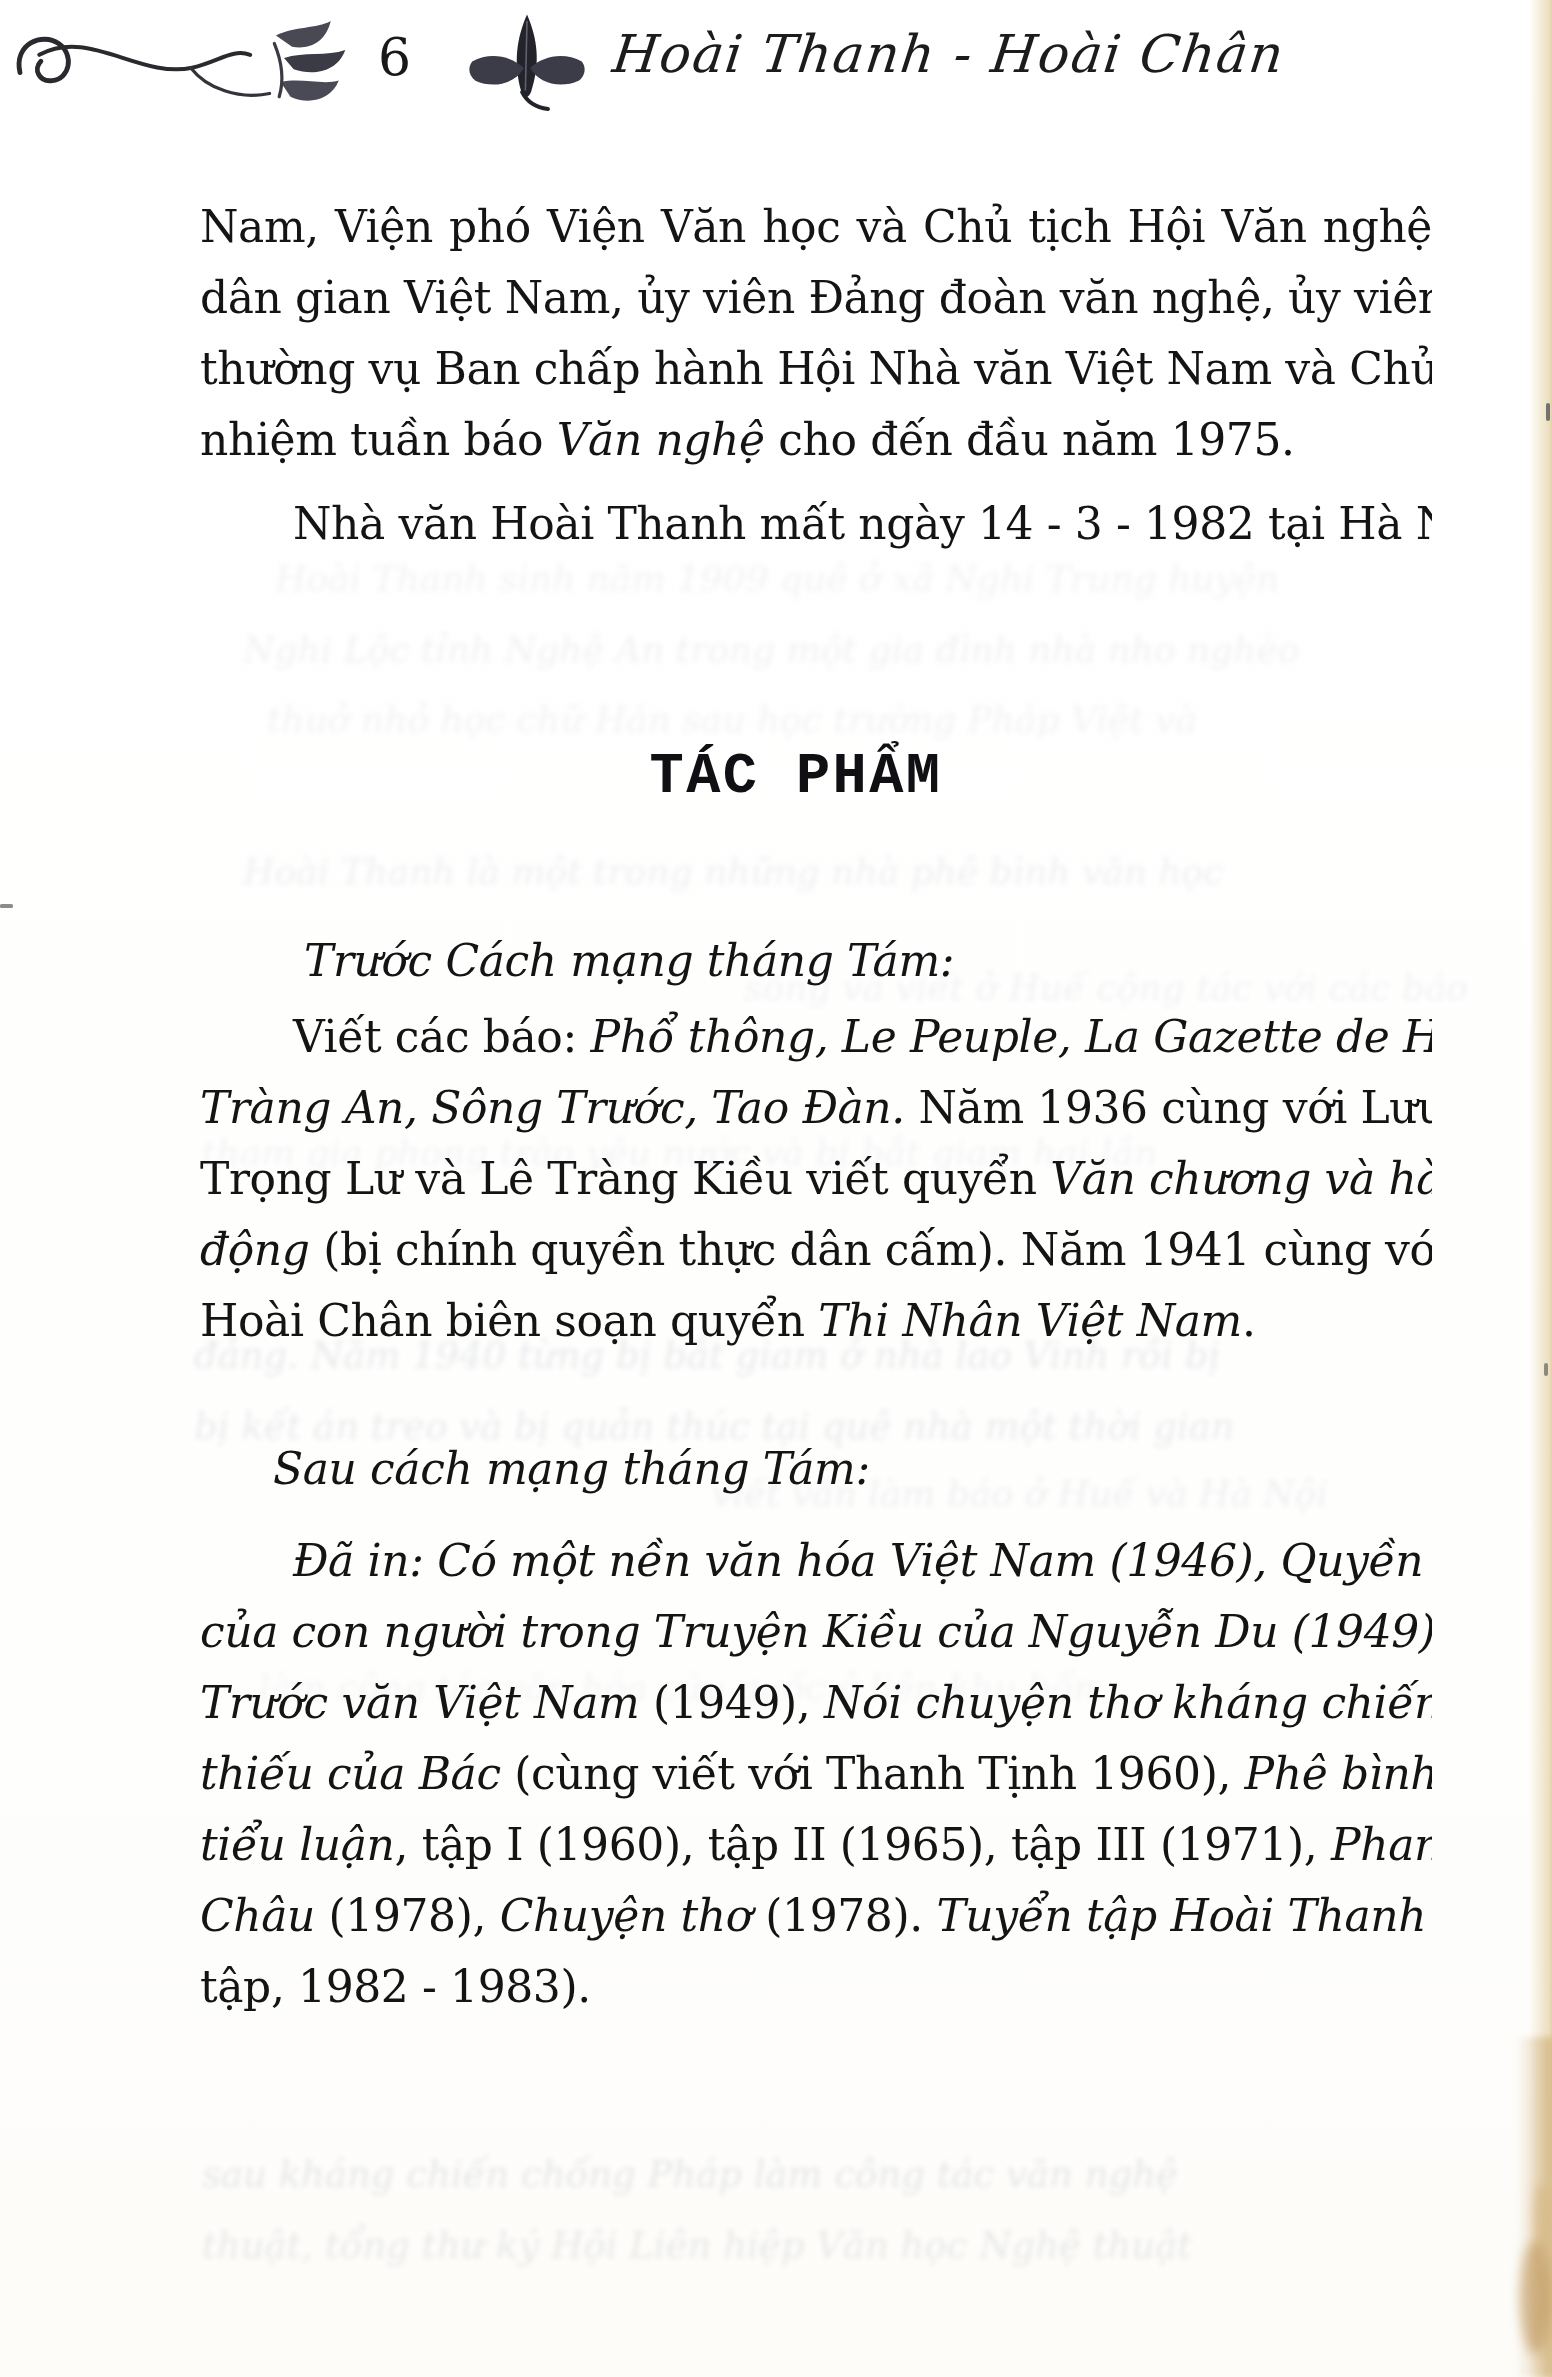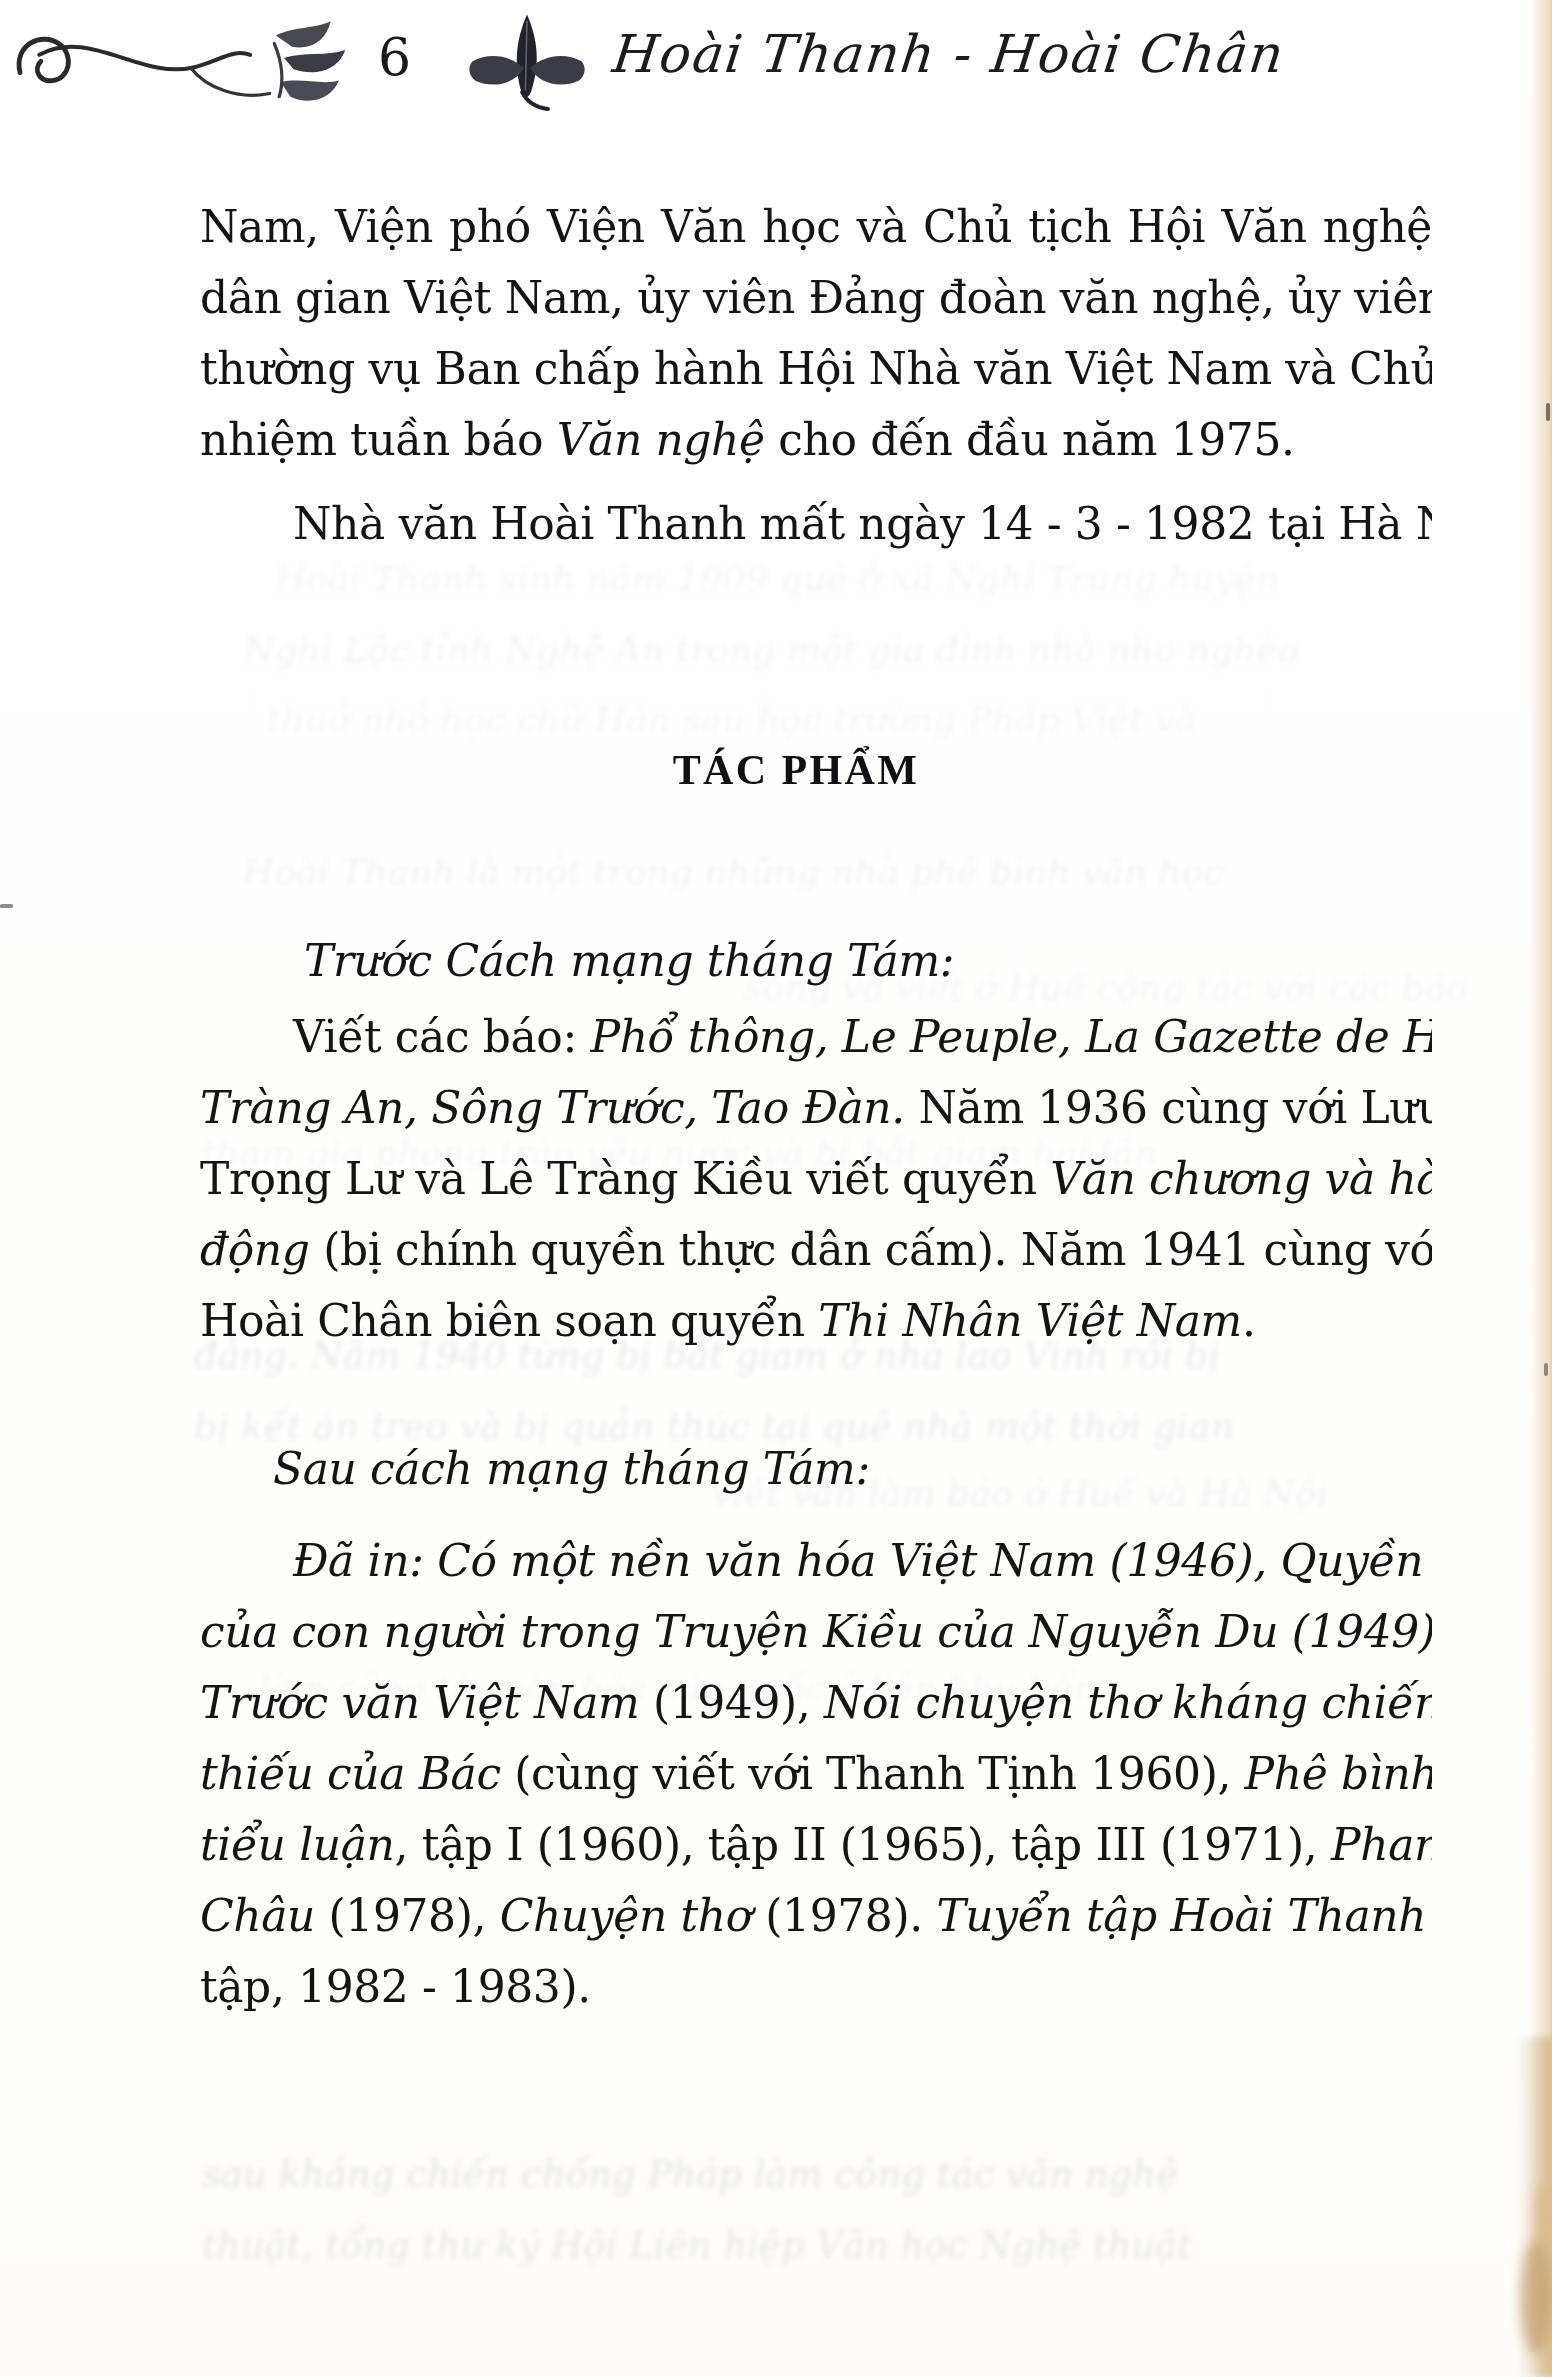--- a/index.html
+++ b/index.html
@@ -26,22 +26,22 @@
     white-space:nowrap;overflow:hidden;
     height:71px;line-height:71px;font-size:44px;
     text-align:justify;text-align-last:justify;letter-spacing:-0.4px;
   }
   .line.last{text-align-last:left;}
   .line.indent{padding-left:93px;}
   .it{font-style:italic;}
 
   .heading{
     position:absolute;left:180px;width:1232px;text-align:center;
-    font-family:Liberation Serif, serif;
-    font-weight:bold;font-size:42px;letter-spacing:2.4px;color:#101014;line-height:1;
+    font-family:Liberation Mono, monospace;
+    font-weight:bold;font-size:57px;letter-spacing:2.4px;color:#101014;line-height:1;
   }
   .subheading{
     position:absolute;left:273px;font-size:44px;font-style:italic;
     color:#141414;line-height:61px;white-space:nowrap;letter-spacing:-0.4px;
   }
 
   
   .ghost{
     position:absolute;white-space:nowrap;font-size:37px;
     color:#5a6378;filter:blur(2.4px);font-style:italic;pointer-events:none;

